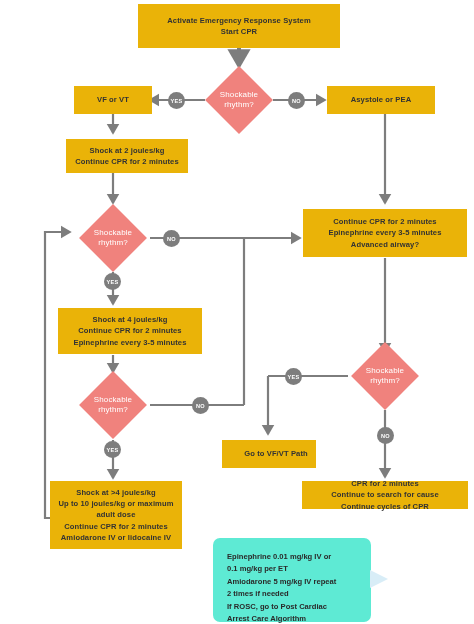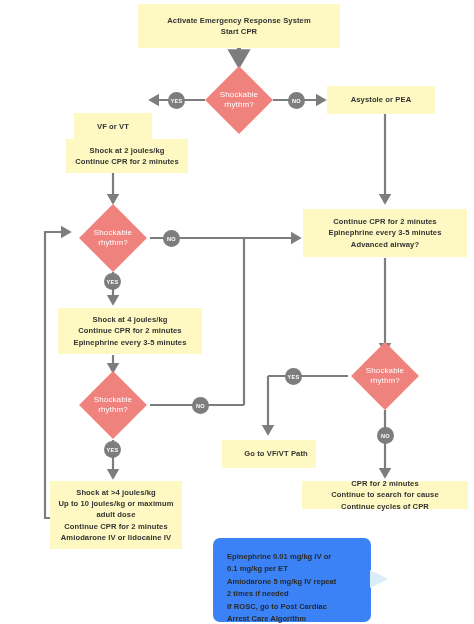--- a/index.html
+++ b/index.html
@@ -19,21 +19,21 @@
   }
   .node {
     position: absolute;
     box-sizing: border-box;
     display: flex;
     align-items: center;
     justify-content: center;
     text-align: center;
   }
   .proc {
-    background: #fef9c3;
+    background: #eab308;
     color: #333333;
     font-size: 7.6px;
     line-height: 11.2px;
     padding: 5px 6px;
     font-weight: 600;
     letter-spacing: 0.1px;
   }
   .diamond-wrap {
     position: absolute;
   }
@@ -70,21 +70,21 @@
     font-size: 5.6px;
     font-weight: 700;
     display: flex;
     align-items: center;
     justify-content: center;
     letter-spacing: 0.2px;
     z-index: 5;
   }
   .callout {
     position: absolute;
-    background: #3b82f6;
+    background: #5eead4;
     color: #2a2a2a;
     font-size: 7.6px;
     line-height: 12.4px;
     font-weight: 700;
     border-radius: 7px;
     padding: 13px 14px;
     box-sizing: border-box;
     text-align: left;
   }
   .callout-tail {
@@ -170,21 +170,21 @@
   </div>
 
   <div class="badge" style="left:168px; top:92px;">
     <span>YES</span>
   </div>
 
   <div class="badge" style="left:288px; top:92px;">
     <span>NO</span>
   </div>
 
-  <div class="node proc" style="left:74px; top:86px; width:78px; height:28px;margin-top:27px;">
+  <div class="node proc" style="left:74px; top:86px; width:78px; height:28px;">
     <span>VF or VT</span>
   </div>
 
   <div class="node proc" style="left:327px; top:86px; width:108px; height:28px;">
     <span>Asystole or PEA</span>
   </div>
 
   <div class="node proc" style="left:66px; top:139px; width:122px; height:34px;">
     <span>
       <span>Shock at 2 joules/kg</span><br>

